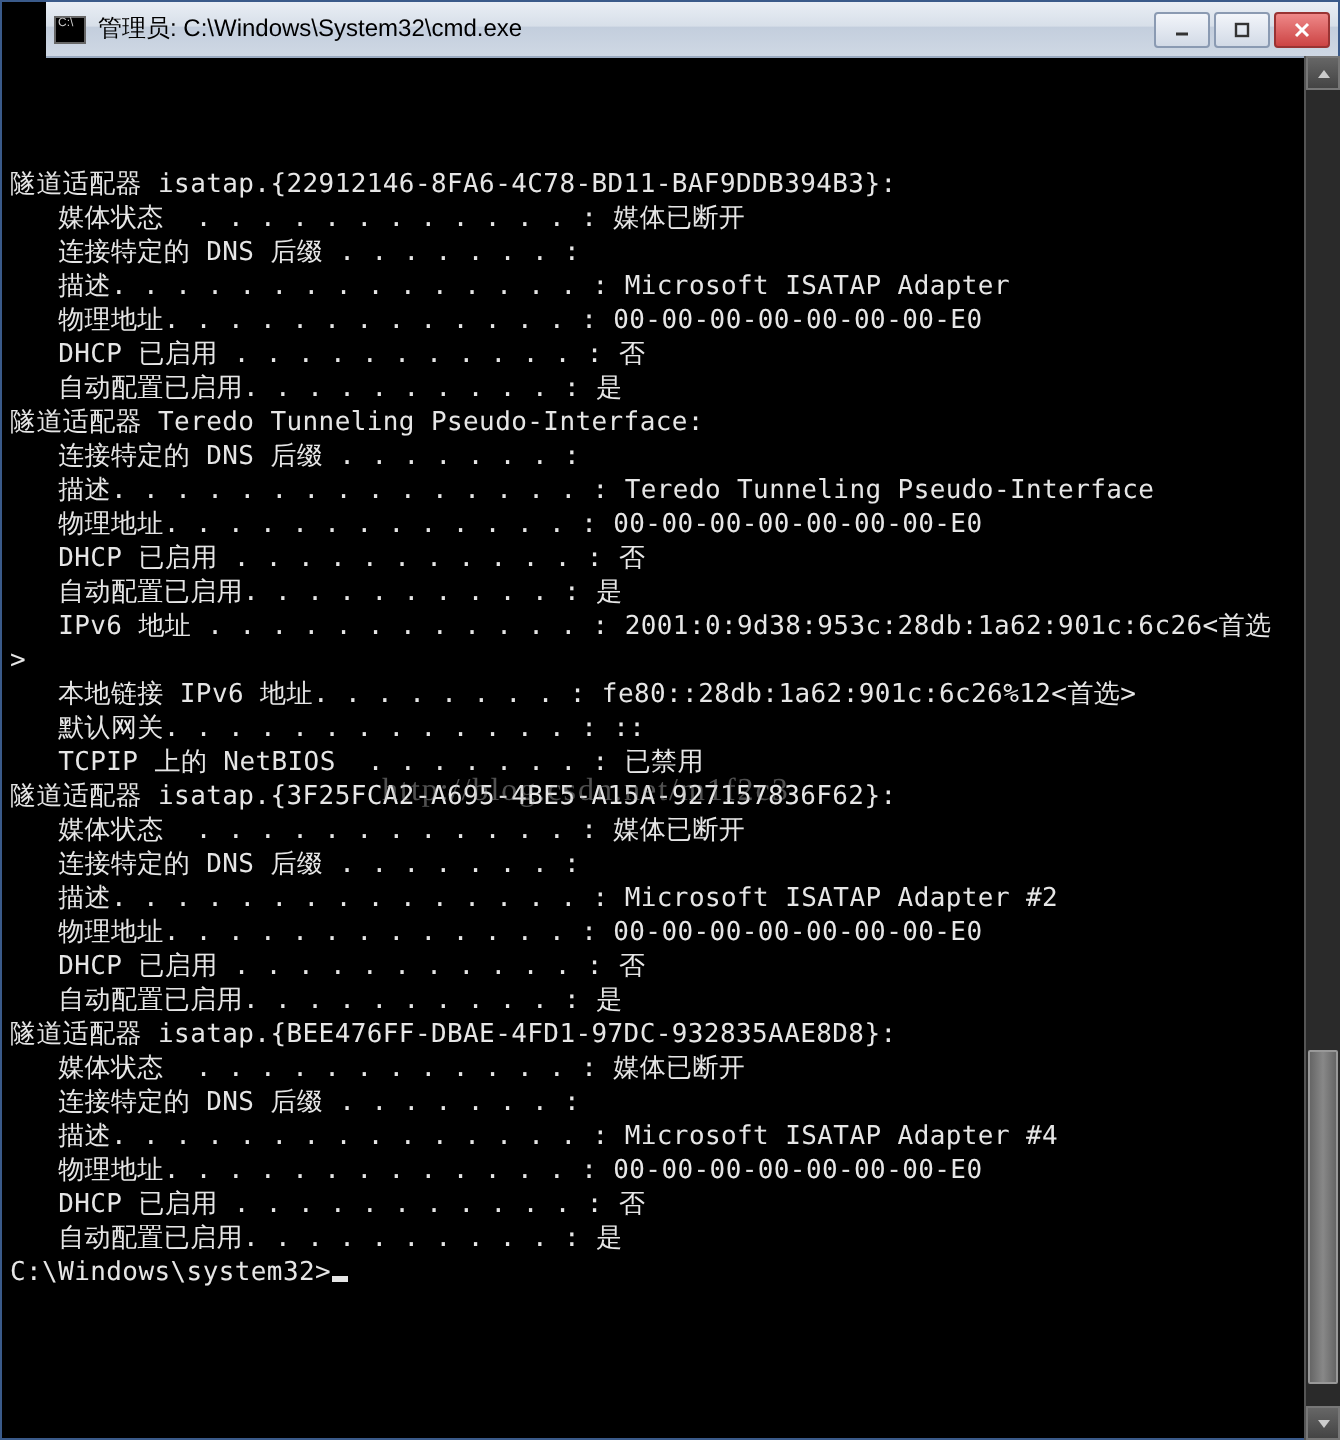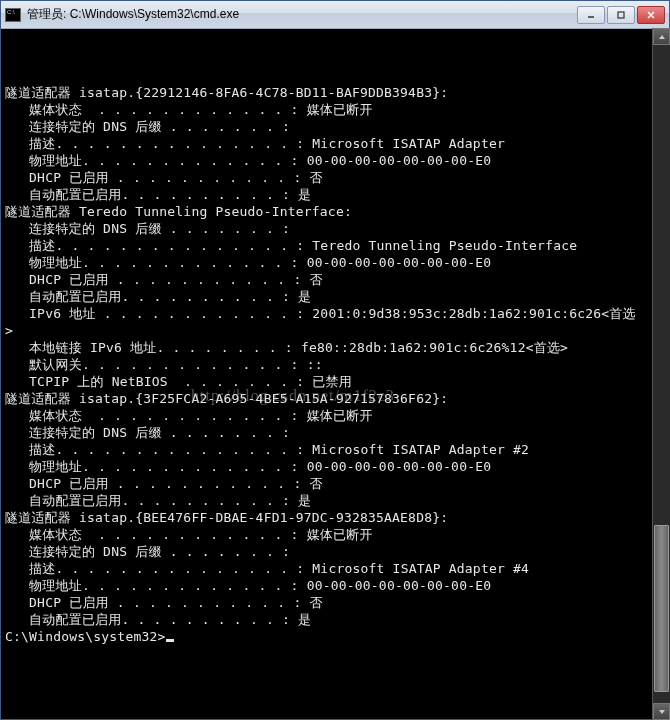--- a/index.html
+++ b/index.html
@@ -21,20 +21,21 @@
     background: #000;
   }
   .titlebar {
     height: 28px;
     background: linear-gradient(to bottom, #e9eef5 0%, #d7dfe9 45%, #c3cedd 46%, #cfd8e4 100%);
     display: flex;
     align-items: center;
     padding: 0 4px;
     border-bottom: 1px solid #9aaac0;
     box-sizing: border-box;
+    margin-left: 22px;
   }
   .titlebar .icon {
     width: 16px;
     height: 16px;
     margin-right: 6px;
     display: flex;
     align-items: center;
     justify-content: center;
   }
   .titlebar .icon-inner {

